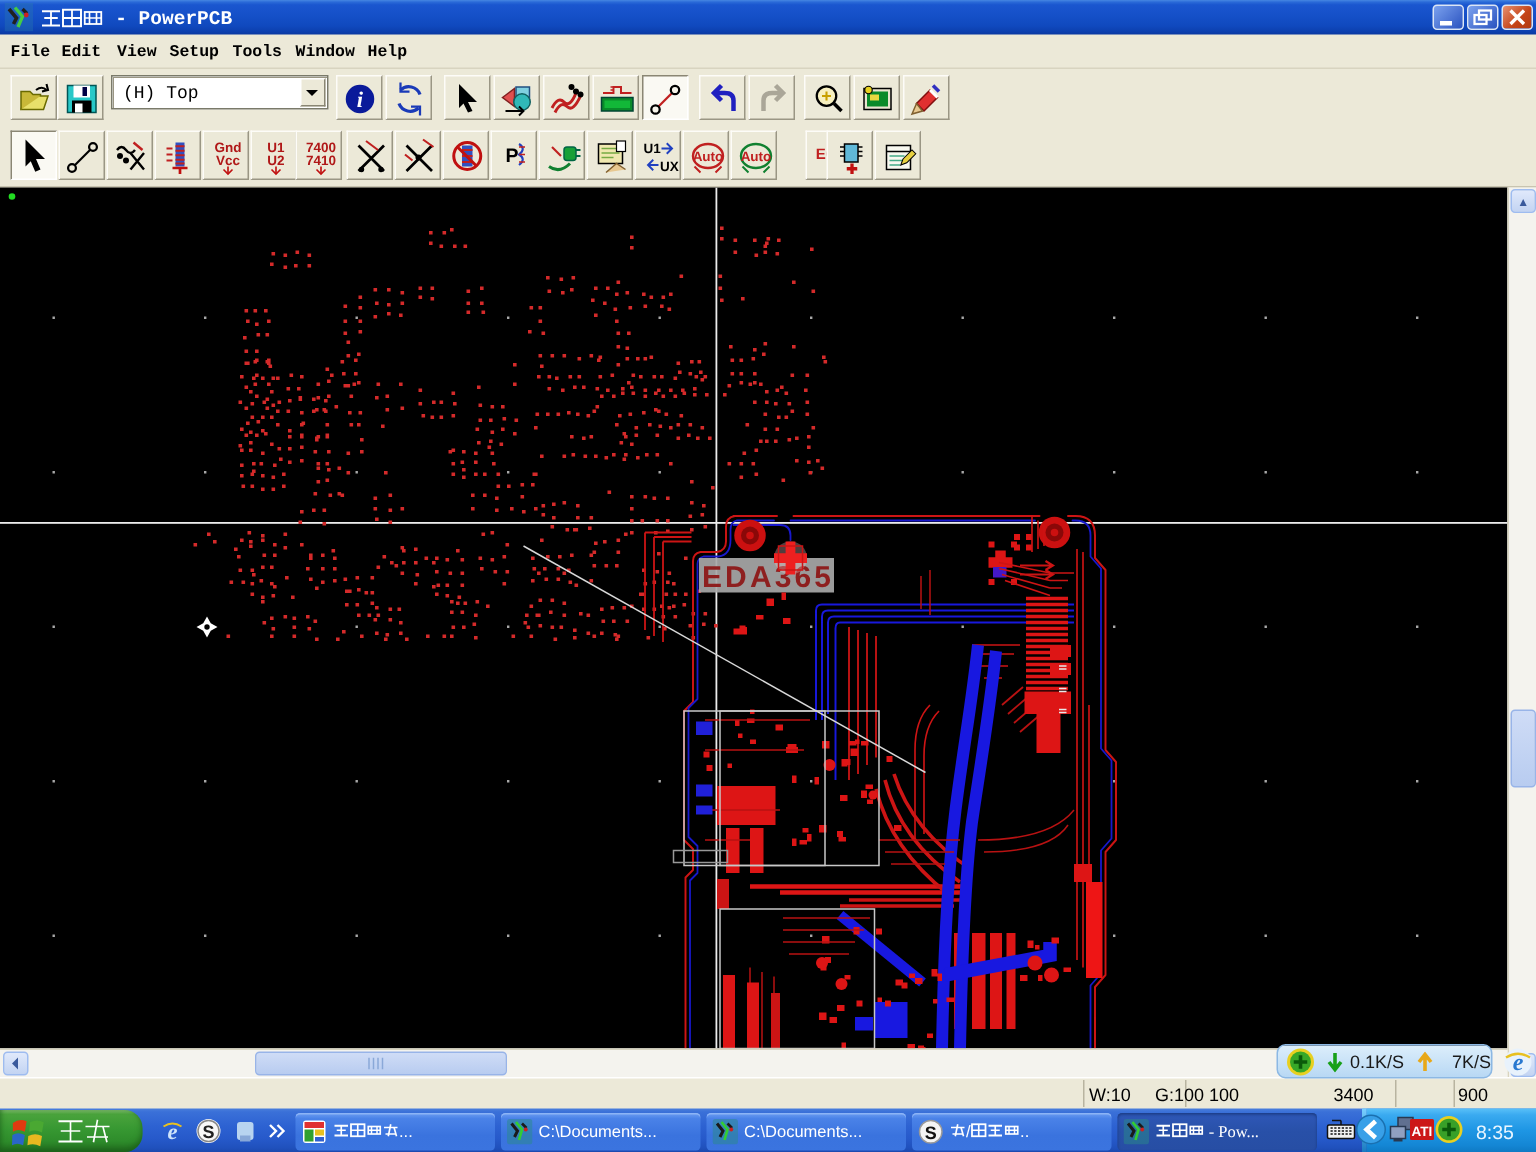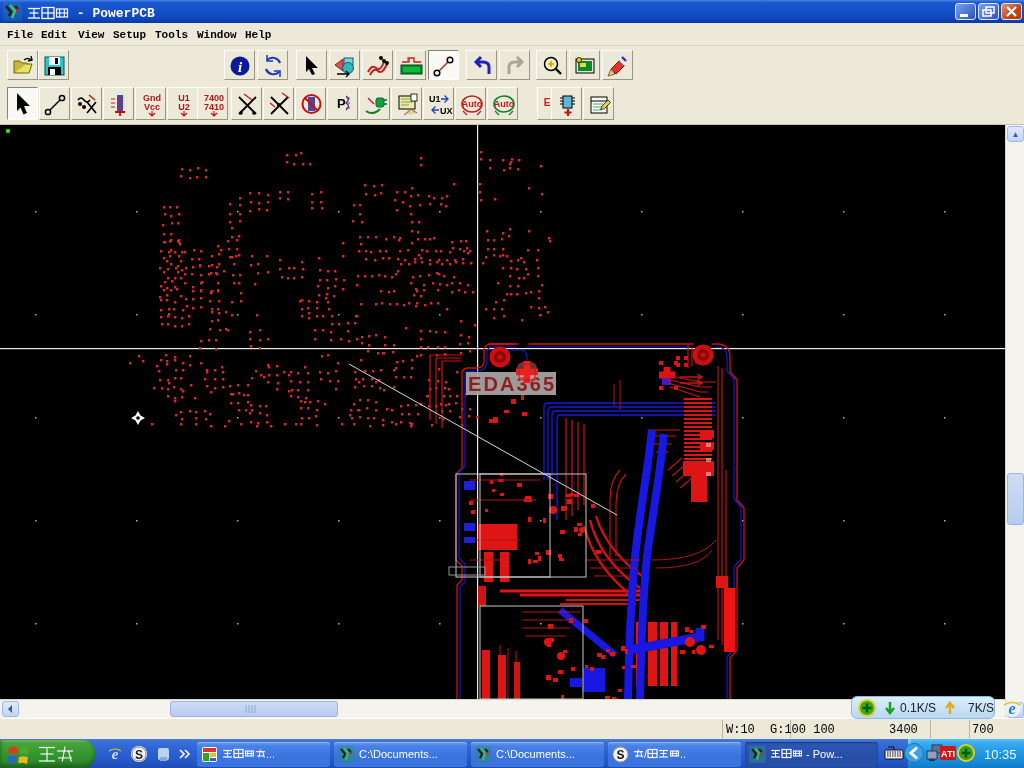--- a/index.html
+++ b/index.html
@@ -28,21 +28,21 @@
 
 #canvas{left:0;top:125px;width:1005px;height:574px;background:#000}
 
 #vsb{left:1005px;top:125px;width:19px;height:593px;background:#f4f3ee;border-left:1px solid #d8d4c0}
 #hsb{left:0;top:699px;width:1005px;height:19px;background:#f4f3ee;border-top:1px solid #d8d4c0}
 .sbtn{width:17px;height:16px;background:linear-gradient(180deg,#e0e9fb,#c3d4f2);border:1px solid #9ebcf0;border-radius:3px;color:#3a5a9c;font-size:9px;text-align:center;line-height:15px;font-weight:bold}
 .sthumb{background:linear-gradient(180deg,#cfdcf6,#b8ccf0);border:1px solid #98b4e8;border-radius:3px}
 
 #status{left:0;top:718px;width:1024px;height:21px;background:#ece9d8;border-top:1px solid #fff}
 .sfield{top:1px;height:18px;border-left:1px solid #b8b4a0;}
-.stext{top:4px;font-size:12px;font-family:Liberation Mono, monospace;color:#000}
+.stext{top:4px;font-size:12px;font-family:Liberation Sans, sans-serif;color:#000}
 
 #task{left:0;top:739px;width:1024px;height:29px;background:linear-gradient(180deg,#4a7edc 0%,#3a70d8 8%,#2d62d2 40%,#2659ca 70%,#2051bd 90%,#1c49ae 100%)}
 #start{left:0;top:740px;width:95px;height:28px;border-radius:0 12px 12px 0;background:linear-gradient(180deg,#7eba6c 0%,#4aa33c 10%,#379832 45%,#2e8c2b 75%,#247321 100%);box-shadow:inset 0 -2px 4px #1c5f1a}
 .tbtnbar{top:742px;width:133px;height:25px;border-radius:3px;background:linear-gradient(180deg,#6d9ef2 0%,#4a82e8 15%,#3a73de 60%,#3b74df 100%);box-shadow:inset 0 1px 0 #8cb4f6;color:#fff;font-size:12px}
 .tactive{background:linear-gradient(180deg,#2f58b8 0%,#2850a8 50%,#274ea4 100%);box-shadow:inset 0 1px 2px #1a3a80!important}
 .tbtnbar .lbl{position:absolute;left:25px;top:5px;white-space:nowrap;overflow:hidden;width:104px}
 
 #speed{left:851px;top:696px;width:144px;height:23px;background:linear-gradient(180deg,#dceefb,#b8d8f4);border:1px solid #8cb8e4;border-radius:6px}
 .fake{display:inline-block;vertical-align:-2px}
 </style></head><body>
@@ -100,20 +100,25 @@
         </svg>
       </div>
 <div class="abs tbtn " style="left:38px">
         <svg class="ticon" width="25" height="24" viewBox="0 0 25 24">
           <rect x="3" y="3" width="19" height="18" fill="#28c8c8" stroke="#055"></rect>
           <rect x="7" y="3" width="11" height="8" fill="#fff"></rect>
           <rect x="13" y="4" width="3" height="6" fill="#004"></rect>
           <rect x="6" y="13" width="13" height="8" fill="#000"></rect>
           <rect x="8" y="15" width="5" height="6" fill="#fff"></rect>
         </svg>
+      </div>
+<div id="combo" class="abs">
+        <span class="ct">(H) Top</span>
+        <span class="dd"></span>
+        <span class="ar"></span>
       </div>
 <div class="abs tbtn " style="left:224px">
         <svg class="ticon" width="25" height="24" viewBox="0 0 25 24">
           <circle cx="12" cy="12" r="9.5" fill="#0a1a9a"></circle>
           <text x="12" y="17.5" text-anchor="middle" font-size="15" font-weight="bold" font-style="italic" fill="#fff" font-family="Liberation Serif,serif">i</text>
         </svg>
       </div>
 <div class="abs tbtn " style="left:257px">
         <svg class="ticon" width="25" height="24" viewBox="0 0 25 24">
           <path d="M19 9 A8 8 0 0 0 6 6" fill="none" stroke="#1a3ab8" stroke-width="2.2"></path>
@@ -459,21 +464,21 @@
       </svg>
     </div>
 <div id="status" class="abs">
 <div class="abs sfield" style="left:722px;width:66px"></div>
 <div class="abs sfield" style="left:790px;width:138px"></div>
 <div class="abs sfield" style="left:930px;width:37px"></div>
 <div class="abs sfield" style="left:969px;width:55px"></div>
 <span class="abs stext" style="left:726px">W:10</span>
 <span class="abs stext" style="left:770px">G:100 100</span>
 <span class="abs stext" style="left:889px">3400</span>
-<span class="abs stext" style="left:972px">700</span>
+<span class="abs stext" style="left:972px">900</span>
 </div>
 <div id="task" class="abs"></div>
 <div id="start" class="abs">
 <svg class="abs" style="left:7px;top:3px" width="26" height="24" viewBox="0 0 22 21">
         <path d="M1 5 Q5 2 9 4 L8 10 Q4 8 1 10 Z" fill="#e03a10"></path>
         <path d="M11 4.5 Q15 2.5 19 4.5 L18 10.5 Q14 8.5 10.5 10 Z" fill="#4aa832"></path>
         <path d="M0.7 12 Q4 10 8 12 L7 18 Q3.5 16 0.5 18 Z" fill="#2a66c8"></path>
         <path d="M10 12.5 Q14 10.5 18 12.5 L17 18.5 Q13 16.5 9.5 18 Z" fill="#e8b820"></path>
       </svg>
 <span class="abs" style="left:38px;top:5px"><svg class="fake" style="vertical-align:0px" width="18" height="18" viewBox="0 0 18 18">
@@ -589,21 +594,21 @@
           <line x1="2.5" y1="5.5" x2="8.5" y2="5.5" stroke="#fff" stroke-width="1.1"></line>
         </svg><svg class="fake" style="vertical-align:-1px" width="11" height="11" viewBox="0 0 11 11">
           <rect x="1" y="1.5" width="9" height="8" fill="none" stroke="#fff" stroke-width="1.2"></rect>
           <line x1="1" y1="5.5" x2="10" y2="5.5" stroke="#fff" stroke-width="1.1"></line>
           <line x1="5.5" y1="1.5" x2="5.5" y2="9.5" stroke="#fff" stroke-width="1.1"></line>
         </svg><svg class="fake" style="vertical-align:-1px" width="11" height="11" viewBox="0 0 11 11">
           <rect x="1.5" y="3" width="8" height="5" fill="none" stroke="#fff" stroke-width="1.1"></rect>
           <line x1="1.5" y1="5.5" x2="9.5" y2="5.5" stroke="#fff" stroke-width="1"></line>
           <line x1="3.6666666666666665" y1="3" x2="3.6666666666666665" y2="8" stroke="#fff" stroke-width="1"></line>
           <line x1="7.333333333333333" y1="3" x2="7.333333333333333" y2="8" stroke="#fff" stroke-width="1"></line>
-        </svg><span style="font-size:11px;font-family:Liberation Sans, sans-serif"> - Pow...</span></span>
+        </svg><span style="font-size:11px;font-family:Liberation Serif, serif"> - Pow...</span></span>
     </div>
 <div class="abs" style="left:911px;top:739px;width:113px;height:29px;background:linear-gradient(180deg,#59c0f8 0%,#3aaaf0 15%,#1e96e4 50%,#1486d4 85%,#0f7ac4 100%)"></div>
 <div class="abs" style="left:908px;top:739px;width:3px;height:29px;background:linear-gradient(180deg,#7ad0ff,#1a7ac0)"></div>
 <svg class="abs" style="left:884px;top:746px" width="20" height="14" viewBox="0 0 20 14">
       <path d="M4 1 h6 M10 1 v3" stroke="#111" stroke-width="1"></path>
       <rect x="1" y="4" width="18" height="9" rx="1" fill="#f0f0f0" stroke="#111"></rect>
       <path d="M3 6 h14 M3 8 h14 M3 10 h14" stroke="#111" stroke-width="1" stroke-dasharray="1.5 1"></path>
     </svg>
 <svg class="abs" style="left:902px;top:742px" width="120" height="24" viewBox="0 0 120 24">
       <circle cx="12" cy="11" r="9.5" fill="#38a0e8"></circle>
@@ -611,21 +616,21 @@
       <path d="M15 5.5 L9 11 L15 16.5" stroke="#fff" stroke-width="3" fill="none"></path>
       <rect x="30" y="3" width="10" height="8" fill="#607090" stroke="#283850"></rect>
       <rect x="25" y="9" width="10" height="8" fill="#90a0c0" stroke="#283850"></rect>
       <rect x="27" y="17" width="6" height="2" fill="#283850"></rect>
       <rect x="38" y="4" width="16" height="14" rx="1" fill="#cc1818"></rect>
       <text x="46" y="15" text-anchor="middle" font-size="9" font-weight="bold" fill="#fff" font-family="Liberation Sans">ATI</text>
       <circle cx="64" cy="11" r="9" fill="#e8d020"></circle>
       <circle cx="64" cy="11" r="7.2" fill="#38a028"></circle>
       <path d="M59.5 11 h9 M64 6.5 v9" stroke="#0a5a0a" stroke-width="2.4"></path>
     </svg>
-<span class="abs" style="left:984px;top:747px;color:#eaf6ff;font-size:13px;font-family:Liberation Sans">10:35</span>
+<span class="abs" style="left:984px;top:747px;color:#eaf6ff;font-size:13px;font-family:Liberation Sans">8:35</span>
 <div id="speed" class="abs">
       <svg class="abs" style="left:5px;top:1px" width="20" height="20" viewBox="0 0 20 20">
         <circle cx="10" cy="10" r="9" fill="#e8d020"></circle>
         <circle cx="10" cy="10" r="7" fill="#38a828"></circle>
         <path d="M5.5 10 h9 M10 5.5 v9" stroke="#0a5a0a" stroke-width="2.4"></path>
       </svg>
       <svg class="abs" style="left:32px;top:4px" width="12" height="14" viewBox="0 0 12 14">
         <path d="M6 1 V10 M2 7 L6 12 L10 7" stroke="#18a018" stroke-width="2.4" fill="none"></path>
       </svg>
       <span class="abs" style="left:48px;top:4px;font-size:12px;color:#1a1a1a;font-family:Liberation Sans">0.1K/S</span>

